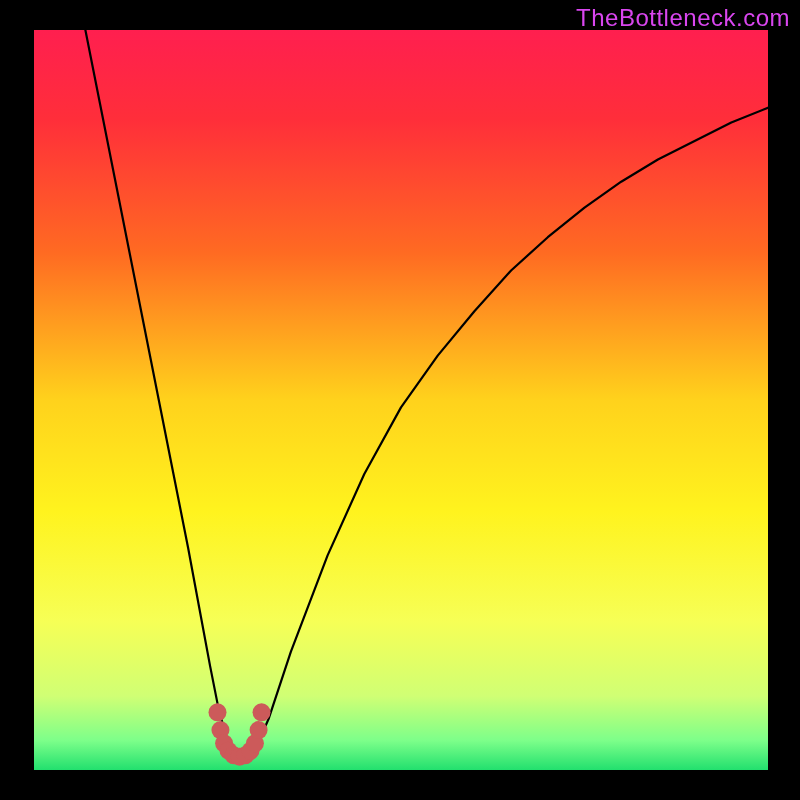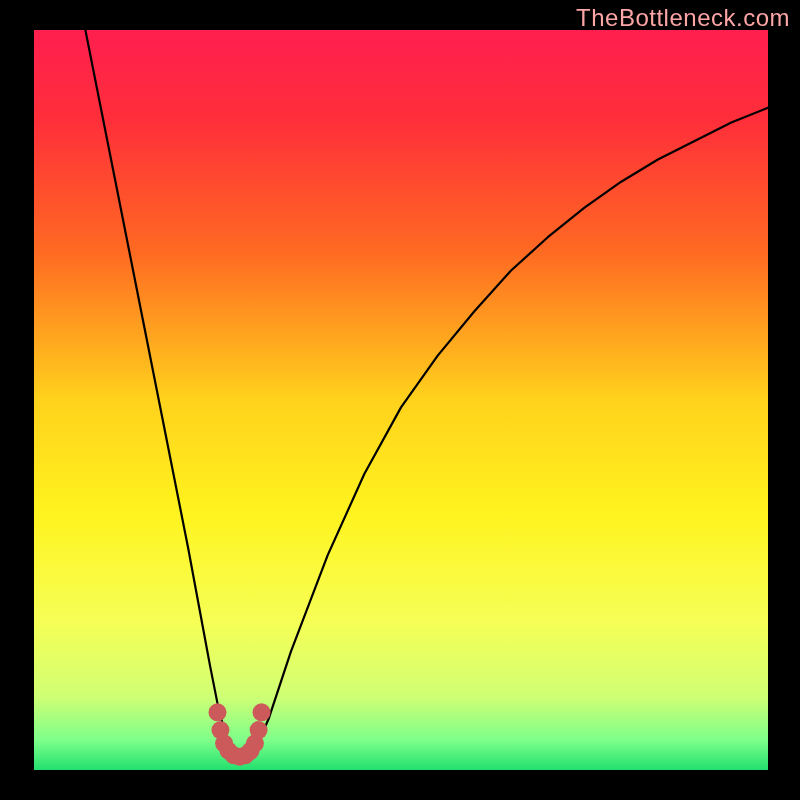--- a/index.html
+++ b/index.html
@@ -8,21 +8,21 @@
     width: 800px;
     height: 800px;
     background: #000;
     position: relative;
     font-family: Arial, Helvetica, sans-serif;
   }
   .watermark {
     position: absolute;
     top: 4px;
     right: 10px;
-    color: #fca5a5;
+    color: #d946ef;
     font-size: 24px;
     font-weight: 400;
     letter-spacing: 0.5px;
     z-index: 10;
   }
   .plot-area {
     position: absolute;
     left: 34px;
     top: 30px;
     width: 734px;

